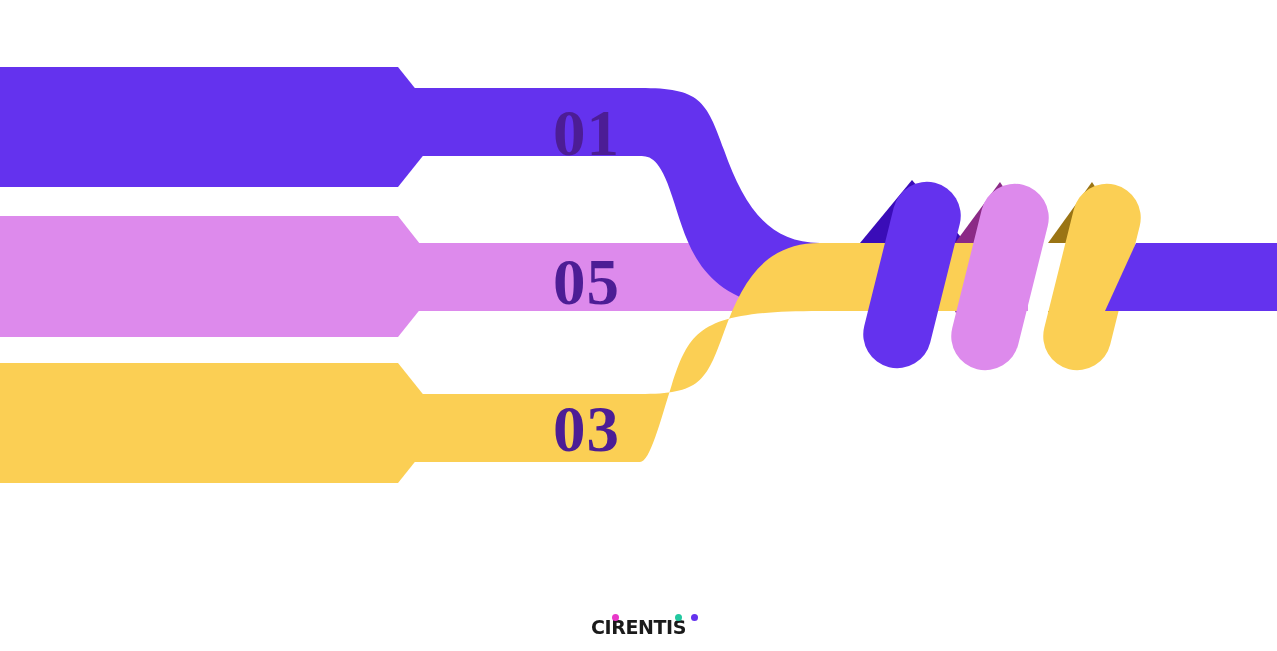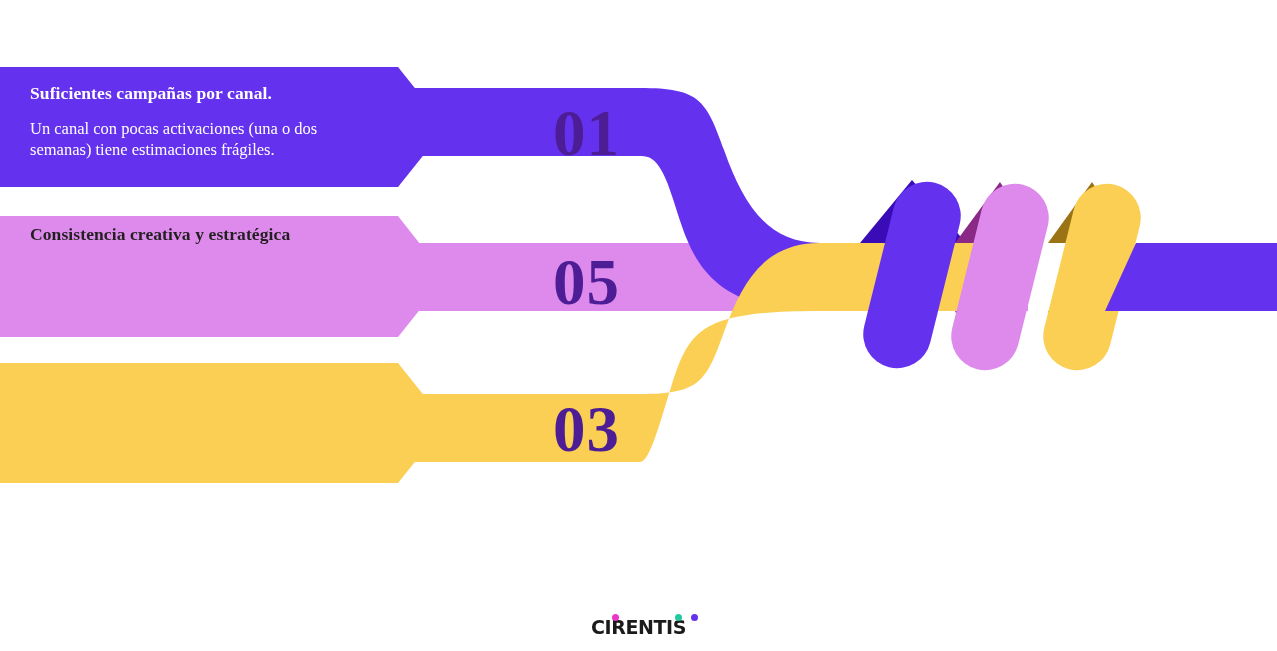--- a/index.html
+++ b/index.html
@@ -167,27 +167,22 @@
     <g>
       <path d="M1048,243 L1092,182 L1132,243 Z" fill="#9A7414"></path>
       <path d="M1048,311 L1092,311 L1068,352 Z" fill="#9A7414"></path>
       <rect x="1058" y="182" width="68" height="190" rx="34" transform="rotate(14 1092 277)" fill="#FBCF54"></rect>
     </g>
 
     <path d="M1136,243 L1277,243 L1277,311 L1105,311 Z" fill="#6432EE"></path>
 
   </svg>
 
-  <div class="banner-text on-dark" id="text-block-1">
-    <p class="banner-title">Suficientes campañas por canal.</p>
-    <p class="banner-body">Un canal con pocas activaciones (una o dos semanas) tiene estimaciones frágiles.</p>
-  </div>
 
   <div class="banner-text on-light" id="text-block-2">
-    <p class="banner-title">Consistencia creativa y estratégica</p>
   </div>
 
 
   <div class="step-number" id="step-number-1">01</div>
   <div class="step-number" id="step-number-2">05</div>
   <div class="step-number" id="step-number-3">03</div>
 
   <div id="logo">
     <span class="logo-wrap">
       <span class="logo-text">CIRENTIS</span>

